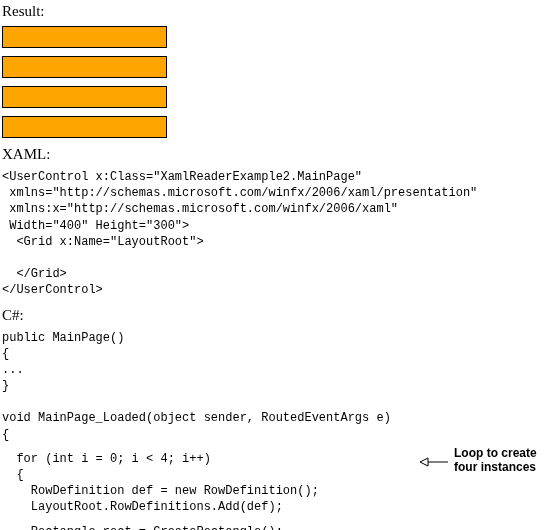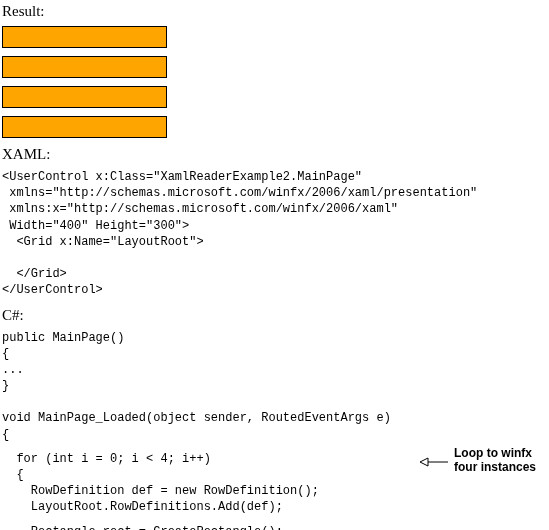--- a/index.html
+++ b/index.html
@@ -80,21 +80,21 @@
 <div class="note-row">
   <div class="code">  for (int i = 0; i &lt; 4; i++)
   {
     RowDefinition def = new RowDefinition();
     LayoutRoot.RowDefinitions.Add(def);
 </div>
   <svg class="arrow-svg" style="left:418px; top:4px;" width="30" height="14">
     <line x1="28" y1="7" x2="4" y2="7" stroke="#000" stroke-width="1"></line>
     <polygon points="0,7 8,3 8,11" fill="#fff" stroke="#000" stroke-width="1"></polygon>
   </svg>
-  <div class="annot" style="left:452px; top:-4px; white-space:pre;">Loop to winfx
+  <div class="annot" style="left:452px; top:-4px; white-space:pre;">Loop to create
 four instances</div>
 </div>
 
 <div class="note-row">
   <div class="code">    Rectangle rect = CreateRectangle();
     Grid.SetRow(rect, i);</div>
 
 </div>
 
 </body></html>

